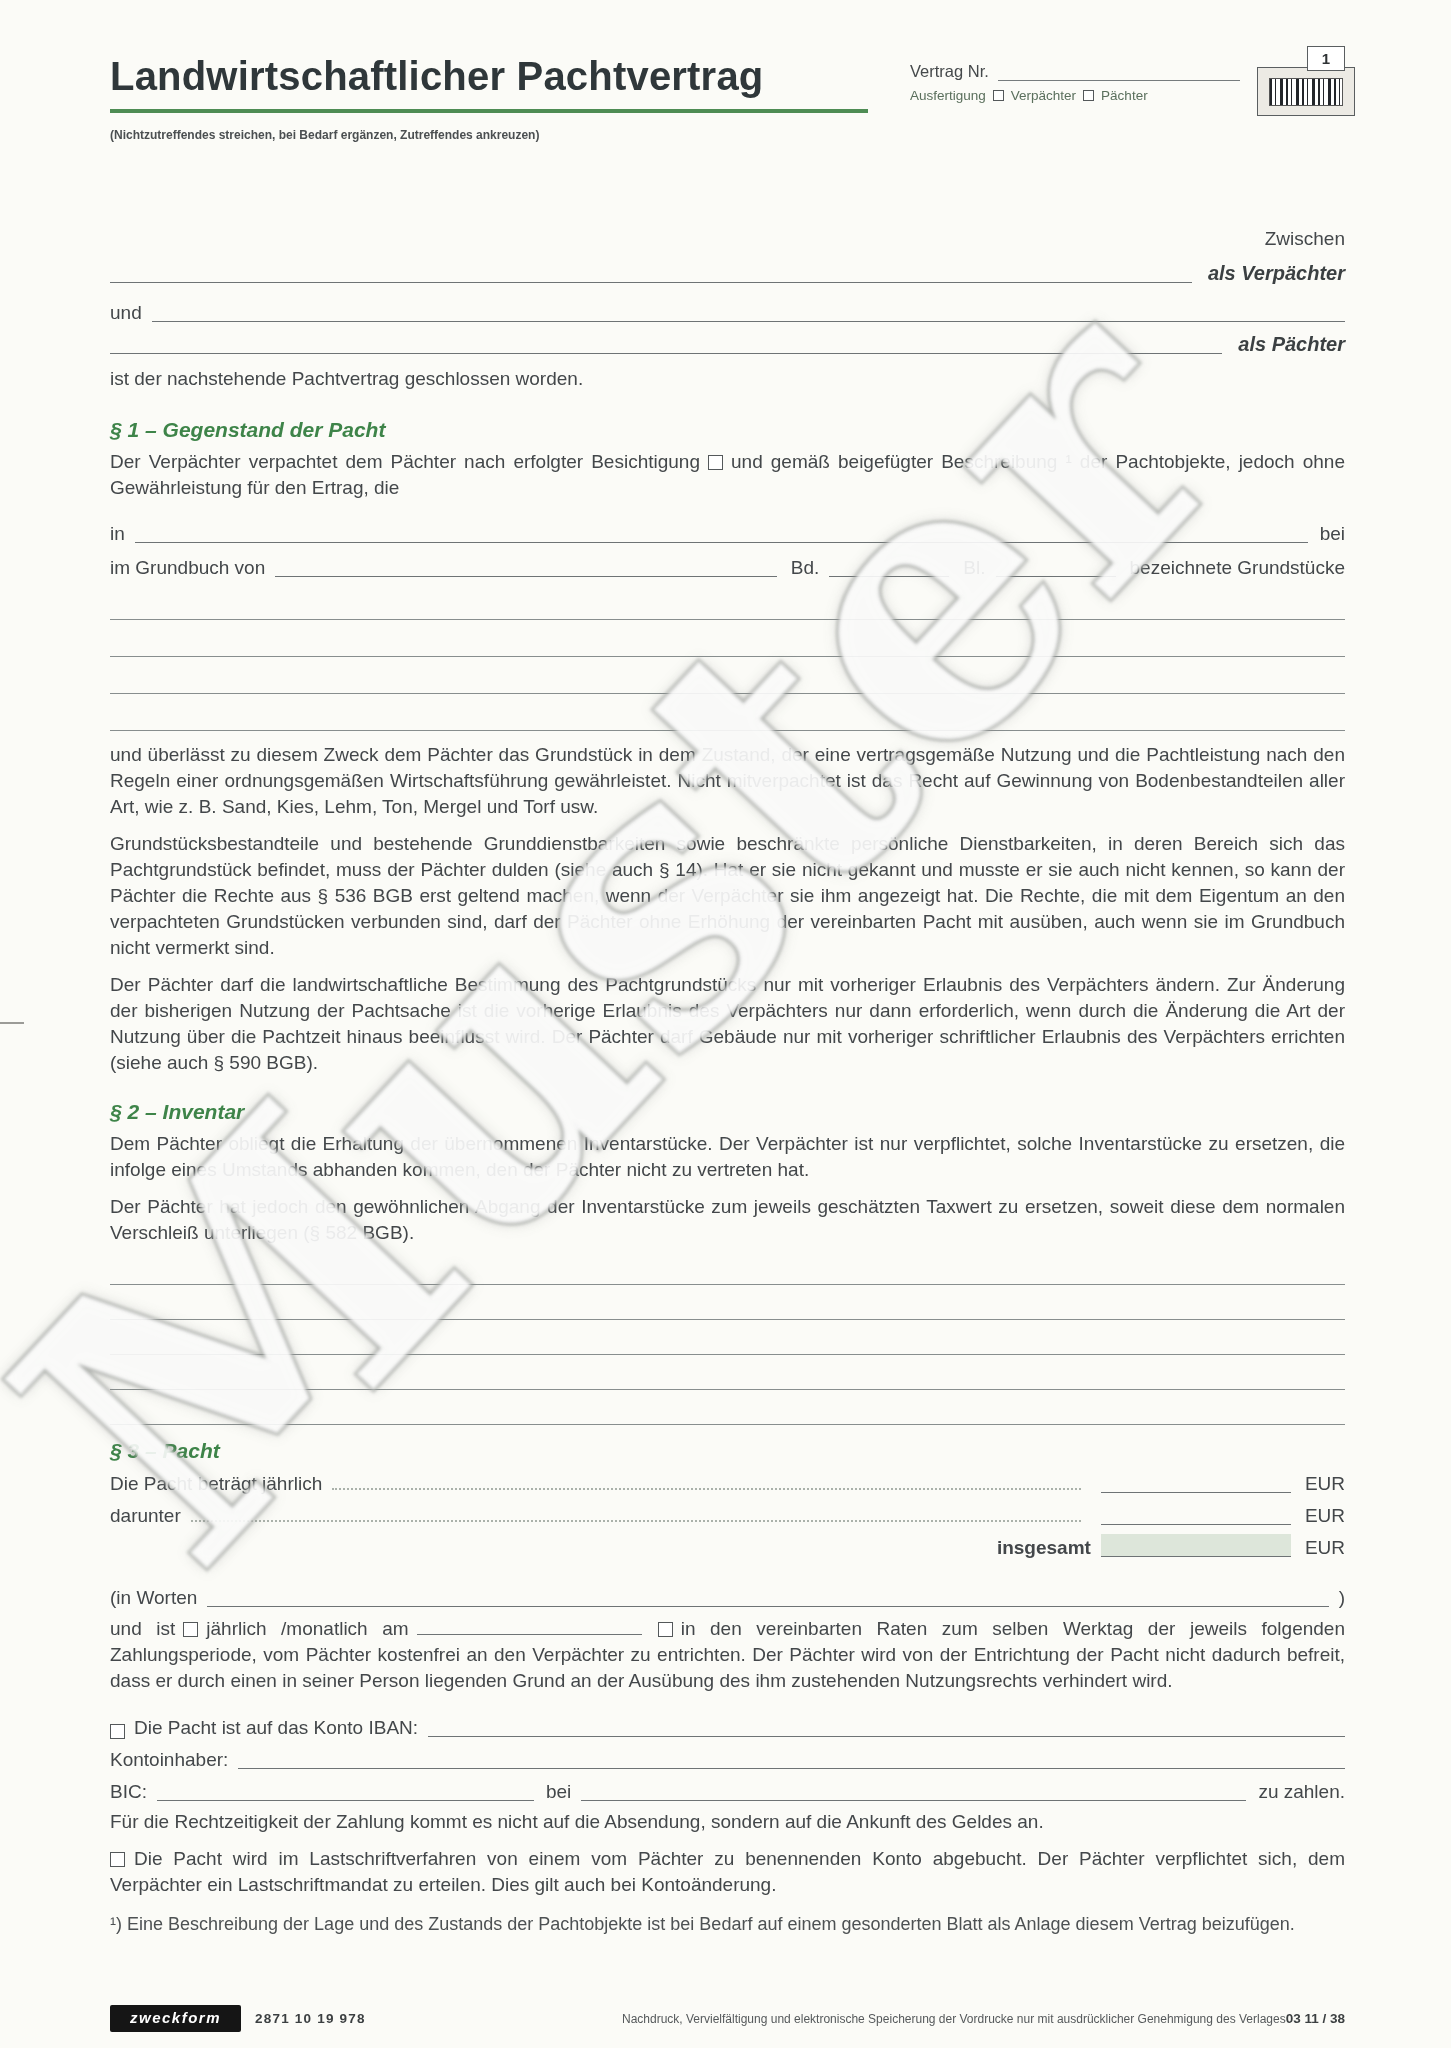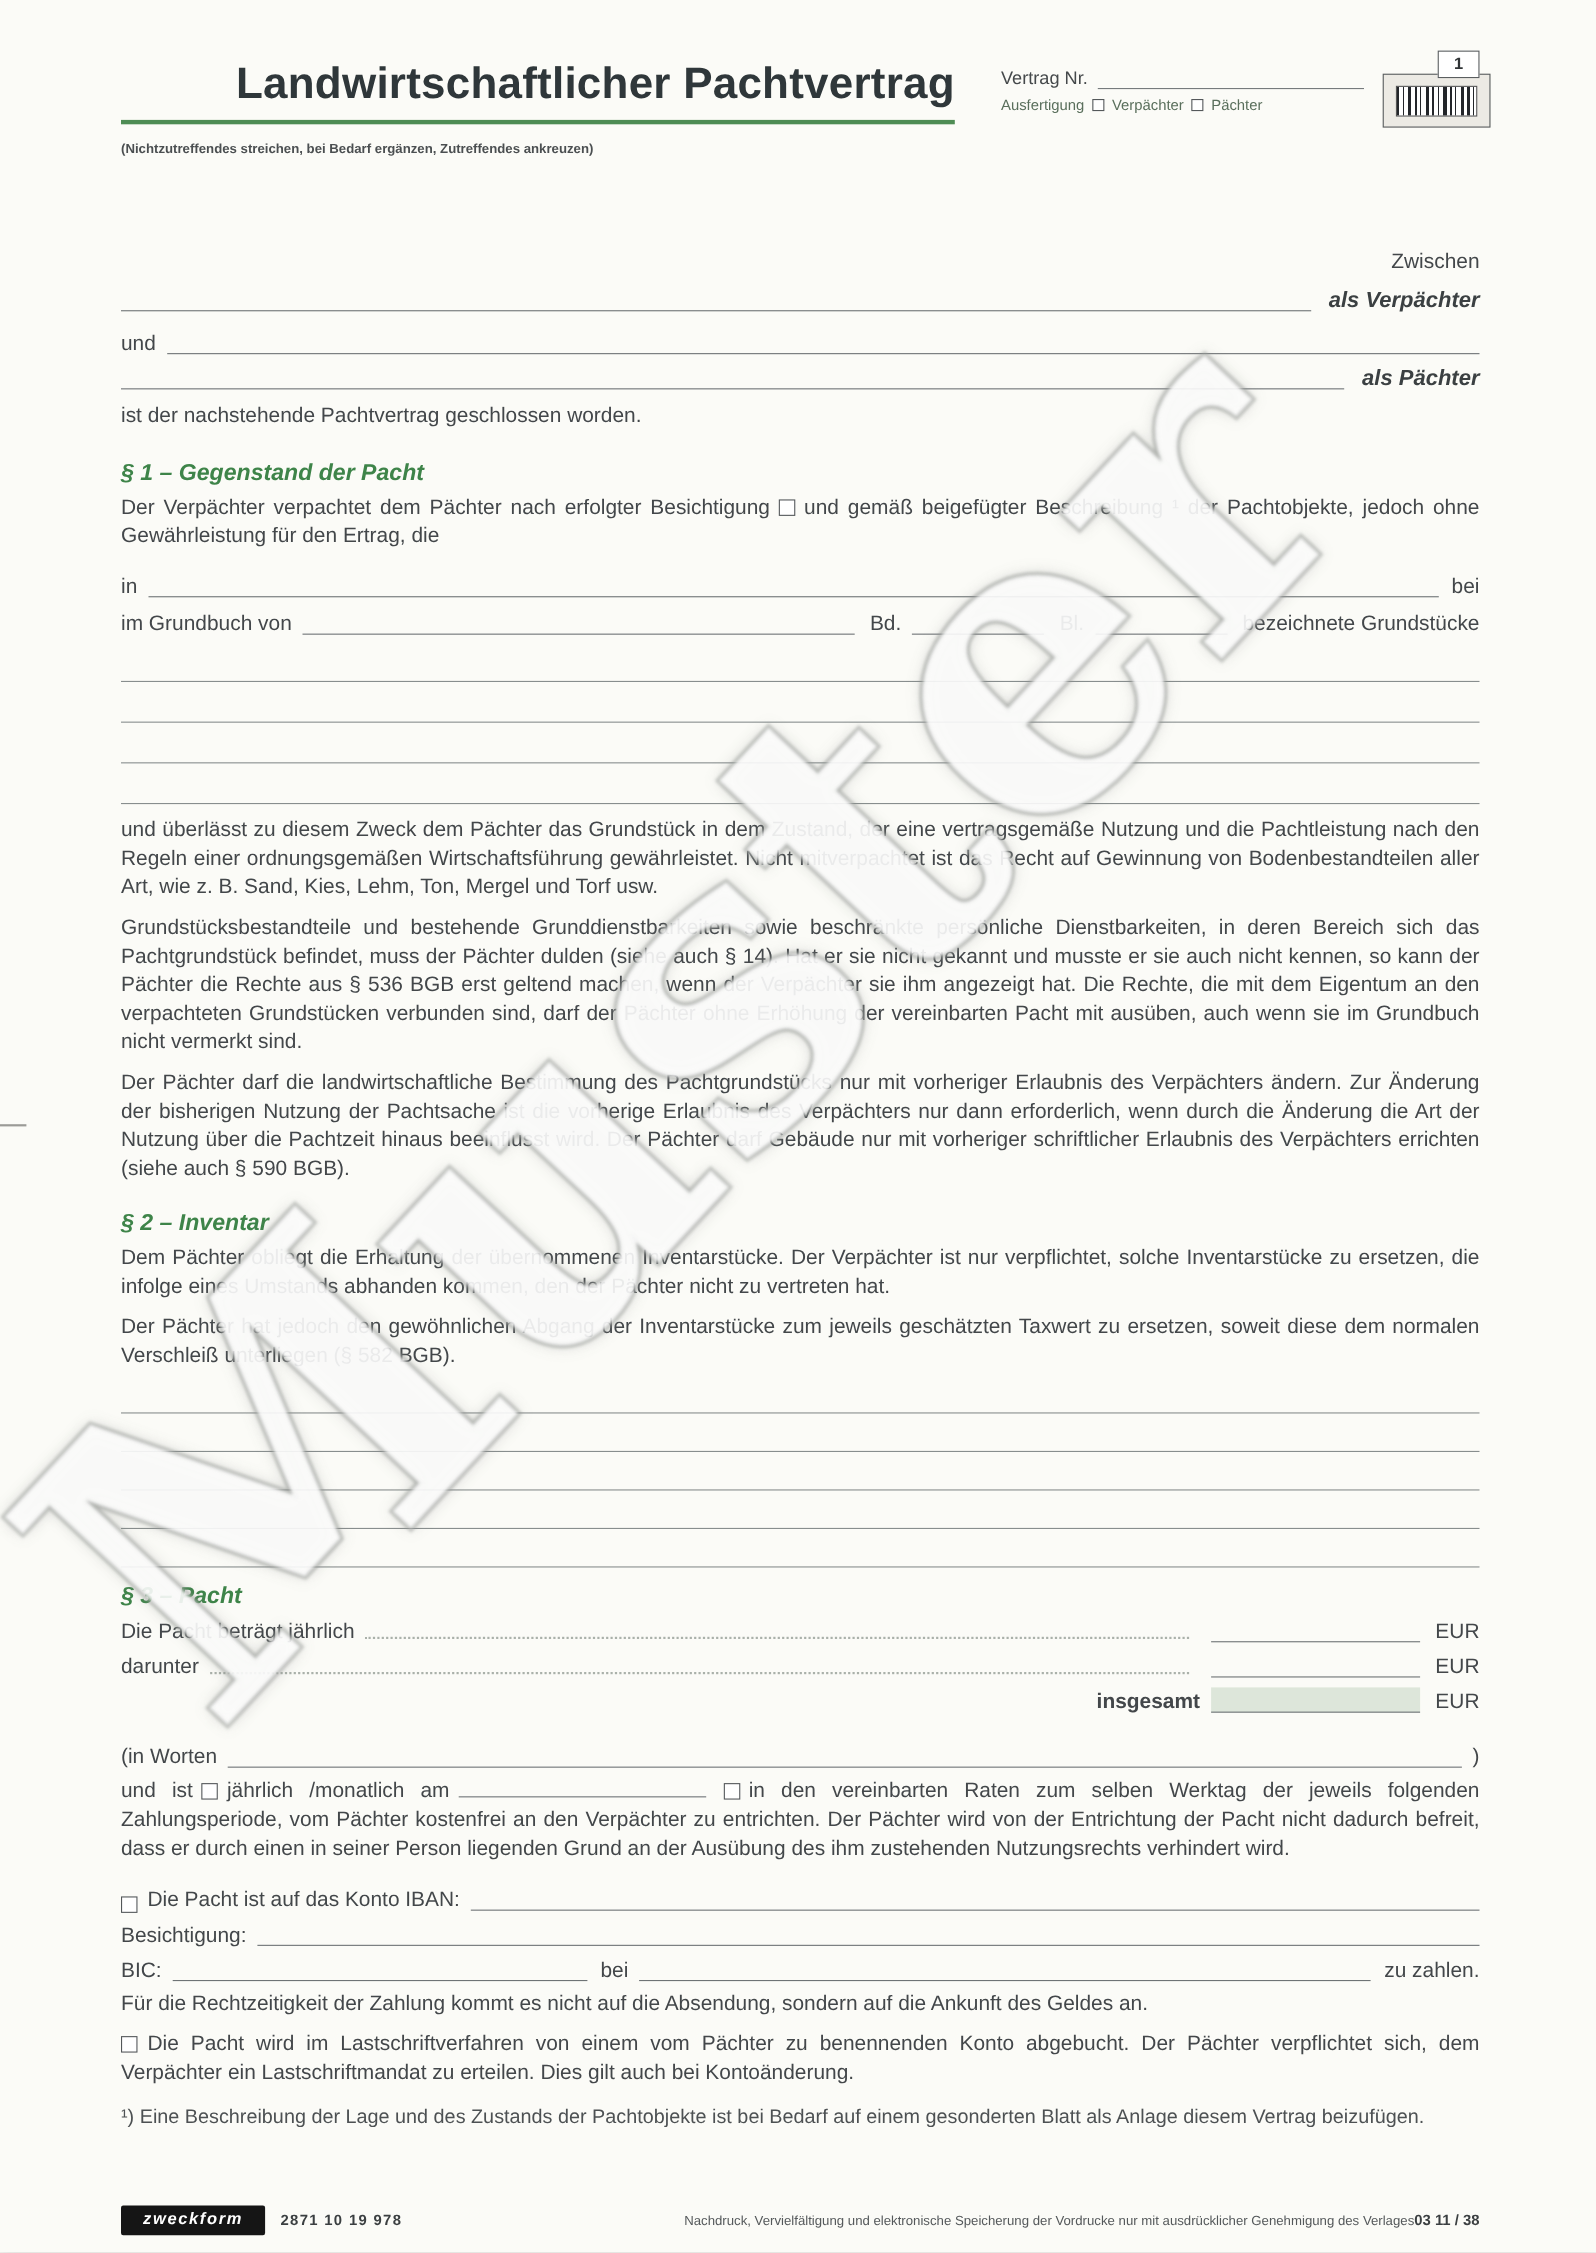--- a/index.html
+++ b/index.html
@@ -9,21 +9,21 @@
     background:#fbfbf7;overflow:hidden;
     font-family:"Liberation Sans","DejaVu Sans",sans-serif;
     color:#43474a;
     box-shadow:0 0 14px rgba(0,0,0,.35);
   }
   .inner{position:absolute;inset:0;padding:54px 106px 0 110px;filter:blur(0.3px);}
 
   
   .h-row{display:flex;align-items:flex-start;}
   .title-block{width:758px;border-bottom:4px solid #4e8c54;padding-bottom:10px;}
-  .title{font-size:40px;font-weight:bold;color:#2f373a;letter-spacing:.2px;text-align:right;}
+  .title{font-size:40px;font-weight:bold;color:#2f373a;letter-spacing:.2px;}
   .meta{margin-left:42px;flex:1;padding-top:8px;max-width:330px;}
   .meta-row1{display:flex;align-items:flex-end;font-size:16.5px;color:#45494b;}
   .meta-fill{flex:1;border-bottom:1.2px solid #767b7d;height:18px;margin-left:9px;}
   .meta-row2{display:flex;align-items:center;gap:7px;font-size:13.5px;color:#5a6f5c;margin-top:7px;}
 
   .cb{display:inline-block;width:15px;height:15px;border:1.7px solid #54585a;background:#fff;flex:none;box-sizing:border-box;}
   .cb.small{width:11px;height:11px;border-width:1.4px;}
   .cb.inline{vertical-align:-2px;margin:0 8px;}
   .cb.lead{vertical-align:-2px;margin:0 9px 0 0;}
 
@@ -222,21 +222,21 @@
     </div>
 
     <p class="body pay"><span>und ist</span><span class="cb inline"></span><span>jährlich /monatlich am</span><span class="iblank"></span><span class="cb inline"></span><span>in den vereinbarten Raten zum selben Werktag der jeweils folgenden Zahlungsperiode, vom Pächter kostenfrei an den Verpächter zu entrichten. Der Pächter wird von der Entrichtung der Pacht nicht dadurch befreit, dass er durch einen in seiner Person liegenden Grund an der Ausübung des ihm zustehenden Nutzungsrechts verhindert wird.</span></p>
 
     <div class="frow iban-row">
       <span class="cb lead"></span>
       <span class="lbl">Die Pacht ist auf das Konto IBAN:</span>
       <span class="fill"></span>
     </div>
     <div class="frow konto-row">
-      <span class="lbl">Besichtigung:</span>
+      <span class="lbl">Kontoinhaber:</span>
       <span class="fill"></span>
     </div>
     <div class="frow bic-row">
       <span class="lbl">BIC:</span>
       <span class="fill fill-s"></span>
       <span class="lbl bic-bei">bei</span>
       <span class="fill fill-l"></span>
       <span class="lbl bic-end">zu zahlen.</span>
     </div>
 

